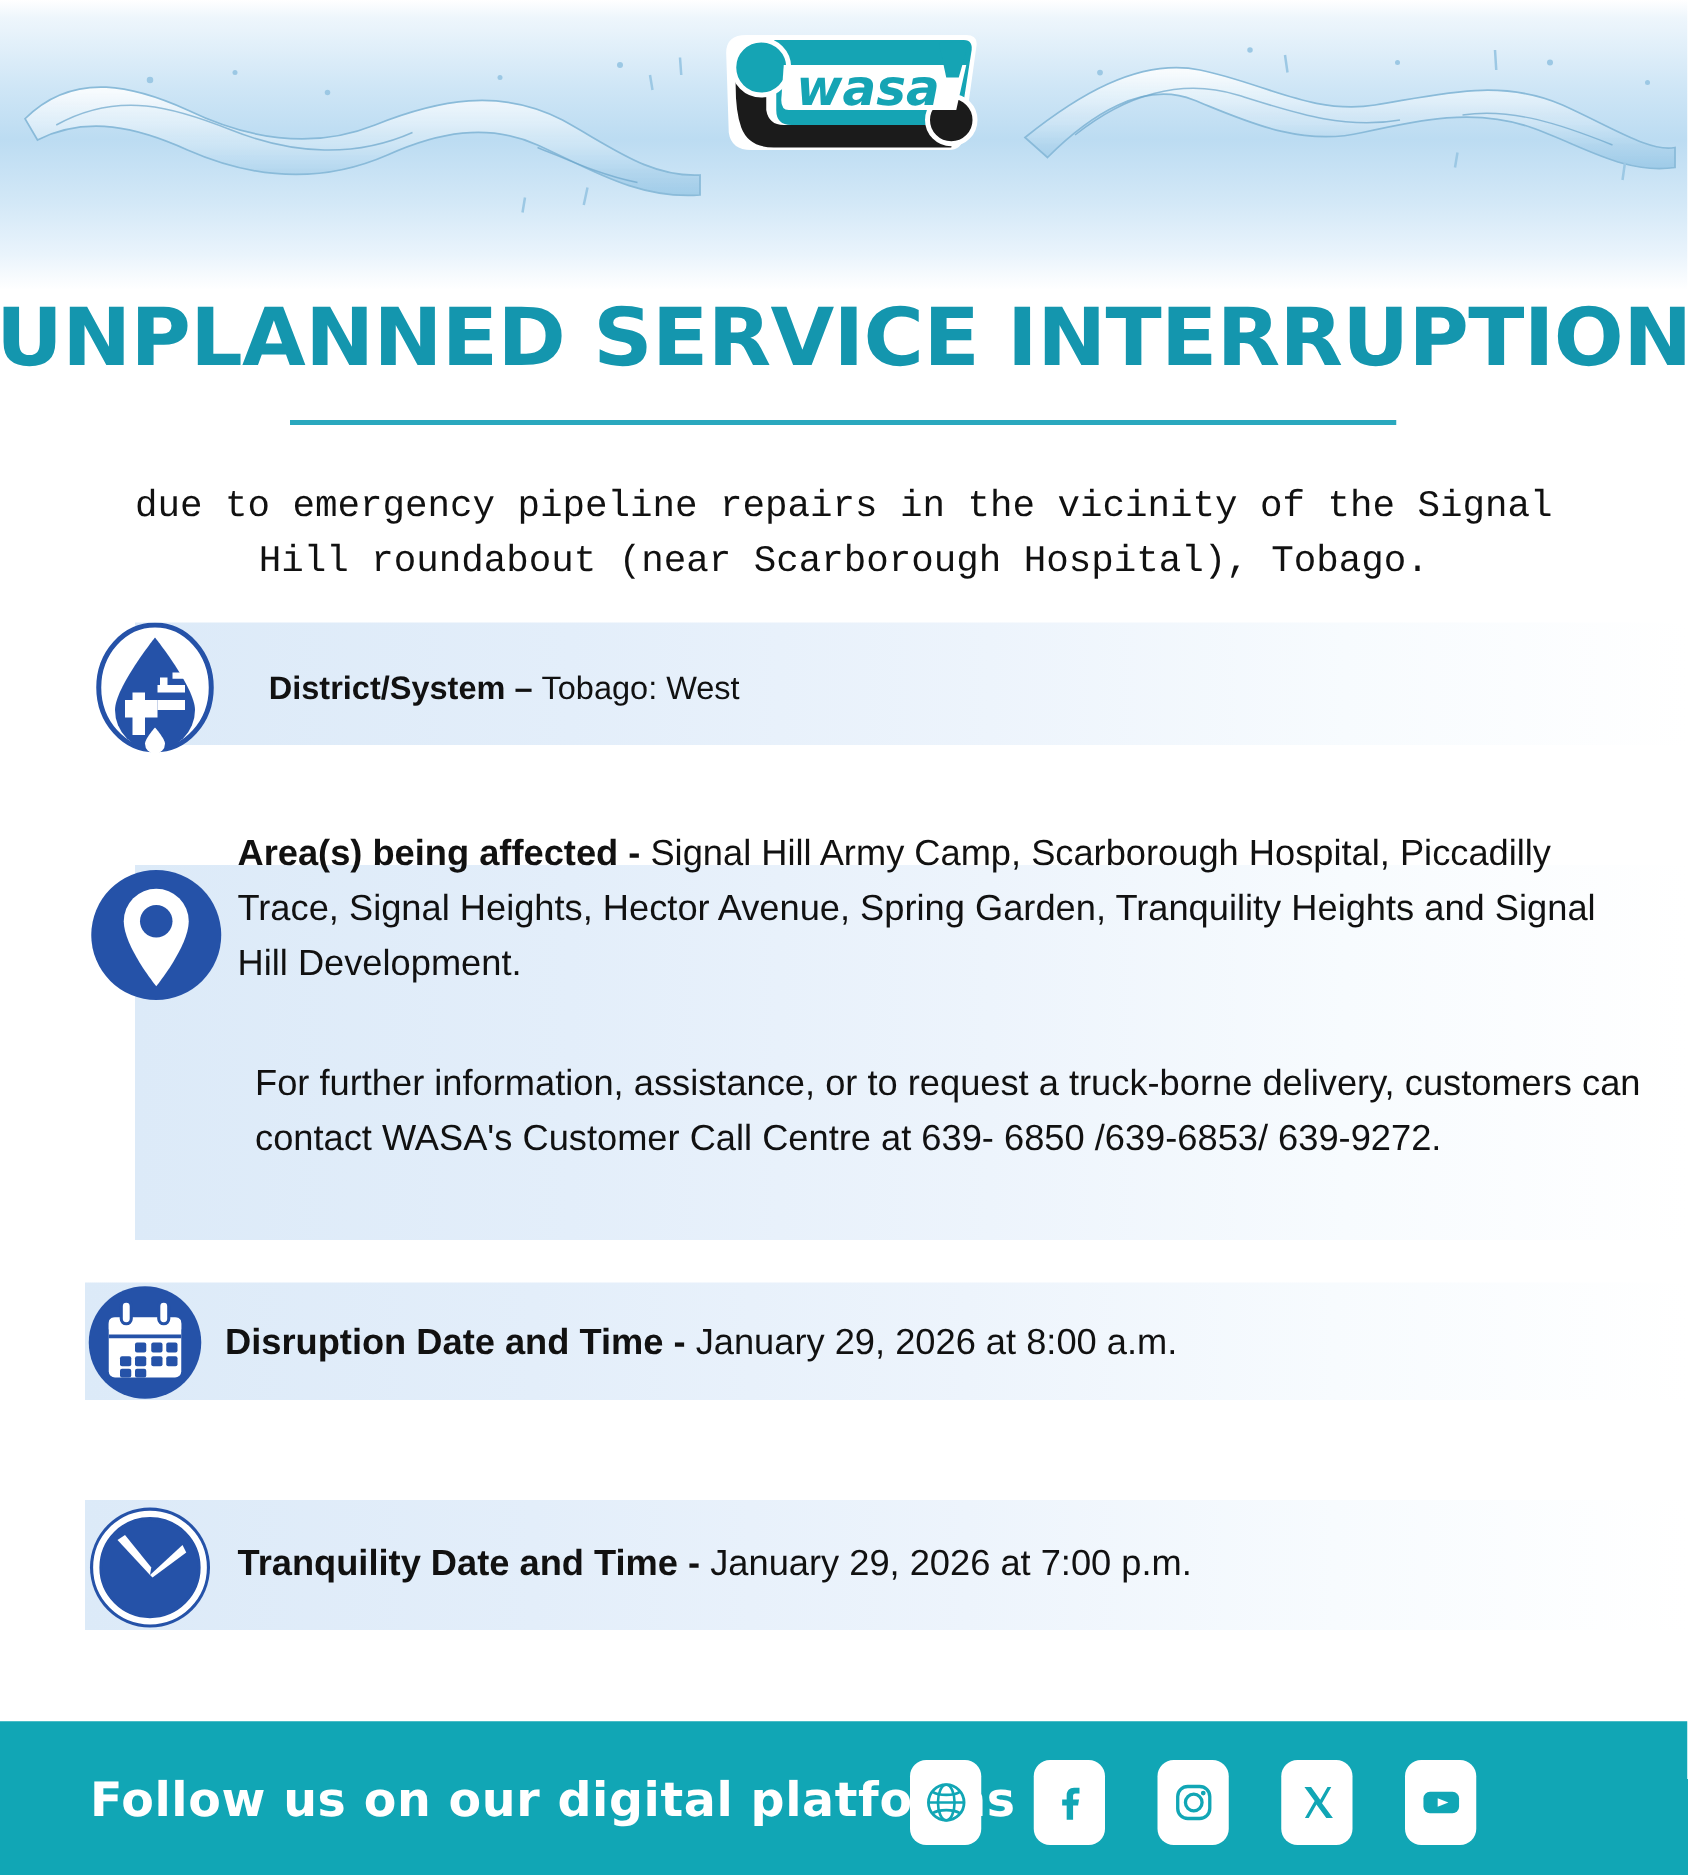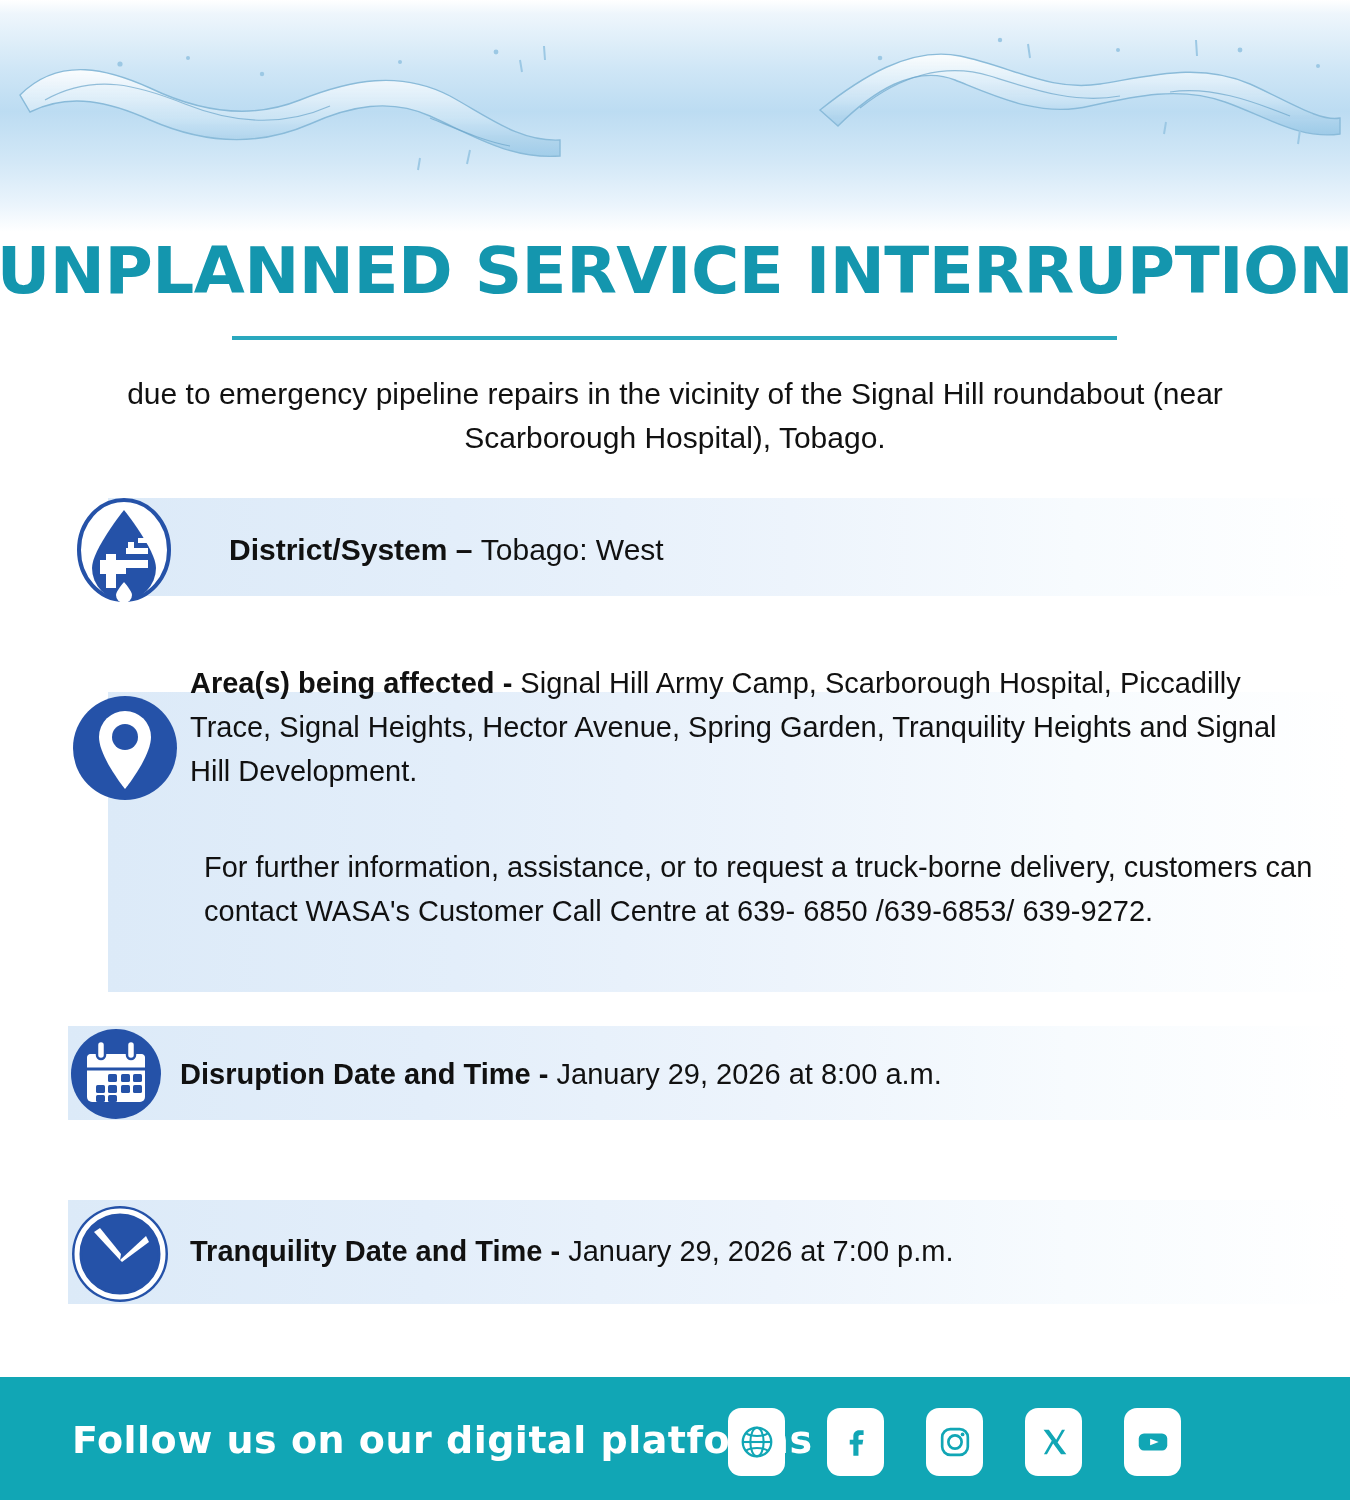--- a/index.html
+++ b/index.html
@@ -37,26 +37,26 @@
     transform:scaleX(1.03);
     white-space:nowrap;
   }
   .title-rule {
     position:absolute; left:232px; top:336px; width:885px; height:4px;
     background:#2aa8be;
   }
 
   
   .subtitle {
-    position:absolute; left:70px; top:372px; width:1210px;
+    position:absolute; left:70px; top:384px; width:1210px;
     text-align:center;
     font-size:30px;
     line-height:44px;
     color:#111111;
-    font-family:Liberation Sans, sans-serif;
+    font-family:Liberation Mono, monospace;
   }
 
   
   .band {
     position:absolute;
     background:linear-gradient(90deg,
         #dceaf8 0%, #e3eefa 28%, #edf4fc 55%, #f7fbfe 78%, #ffffff 100%);
   }
   .band-district { left:108px; top:498px; width:1242px; height:98px; }
   .band-area     { left:108px; top:692px; width:1242px; height:300px; }
@@ -67,21 +67,21 @@
     position:absolute;
     font-size:29px;
     line-height:44px;
     color:#111111;
     font-family:"Liberation Sans", sans-serif;
   }
   .row-text b { font-weight:bold; }
 
   
   .icon-district { left:72px; top:498px; width:105px; height:105px; }
-  .txt-district  { left:215px; top:528px; width:1000px; font-size:30px;margin-left:14px; }
+  .txt-district  { left:215px; top:528px; width:1000px; font-size:26px; }
 
   
   .icon-area { left:70px; top:693px; width:110px; height:110px; }
   .txt-area  { left:190px; top:661px; width:1115px; }
   .txt-contact { left:204px; top:845px; width:1115px; }
 
   
   .icon-disr { left:70px; top:1028px; width:92px; height:92px; }
   .txt-disr  { left:180px; top:1052px; width:1100px; }
 
@@ -142,20 +142,42 @@
     <path d="M860,108 C900,76 945,62 990,76 C1035,90 1075,104 1120,96" fill="none" stroke="#6ba5cb" stroke-width="1.2" opacity="0.7"></path>
     <path d="M1170,92 C1210,86 1250,100 1290,116" fill="none" stroke="#6ba5cb" stroke-width="1.1" opacity="0.7"></path>
     <circle cx="880" cy="58" r="2.3" fill="#9cc8e4"></circle>
     <circle cx="1000" cy="40" r="2.2" fill="#9cc8e4"></circle>
     <circle cx="1118" cy="50" r="2" fill="#9cc8e4"></circle>
     <circle cx="1240" cy="50" r="2.4" fill="#9cc8e4"></circle>
     <circle cx="1318" cy="66" r="2" fill="#9cc8e4"></circle>
     <path d="M1028,44 l2,14 M1196,40 l1,16 M1300,130 l-2,14 M1166,122 l-2,12" stroke="#9cc8e4" stroke-width="2" fill="none"></path>
   </svg>
 
+  <div class="logo-wrap">
+    <svg viewBox="0 0 215 110" width="215" height="110">
+
+      <path d="M30,6 L198,6 Q208,6 206,16 L196,88 Q194,98 184,98 L26,98
+               Q10,98 8,84 L6,22 Q5,6 22,6 Z" fill="#ffffff"></path>
+
+      <path d="M14,30 Q12,64 18,80 Q24,96 44,96 L186,96 L190,78 L52,78
+               Q40,78 38,66 L38,30 Q28,36 22,32 Z" fill="#1b1b1b"></path>
+
+      <path d="M44,10 L196,10 Q204,10 202,20 L193,78 L58,78 Q46,78 46,66 L46,18 Z" fill="#15a4b4"></path>
+
+      <circle cx="34" cy="32" r="22" fill="#15a4b4" stroke="#ffffff" stroke-width="4"></circle>
+
+      <circle cx="186" cy="74" r="19" fill="#1b1b1b" stroke="#ffffff" stroke-width="4"></circle>
+
+      <path d="M52,30 L198,30 L190,66 L56,66 Q50,66 50,58 Z" fill="#ffffff"></path>
+
+      <text x="62" y="62" font-family="DejaVu Sans, sans-serif" font-size="40" font-weight="bold" font-style="italic" fill="#15a4b4">wasa</text>
+
+      <path d="M176,12 L200,12 L192,40 L182,40 Z" fill="#15a4b4"></path>
+    </svg>
+  </div>
 </div>
 
 <div class="title">UNPLANNED SERVICE INTERRUPTION</div>
 <div class="title-rule"></div>
 
 <div class="subtitle">due to emergency pipeline repairs in the vicinity of the Signal Hill roundabout (near Scarborough Hospital), Tobago.</div>
 
 <div class="band band-district"></div>
 <div class="icon-district" style="position:absolute;">
   <svg viewBox="0 0 105 105" width="105" height="105">

